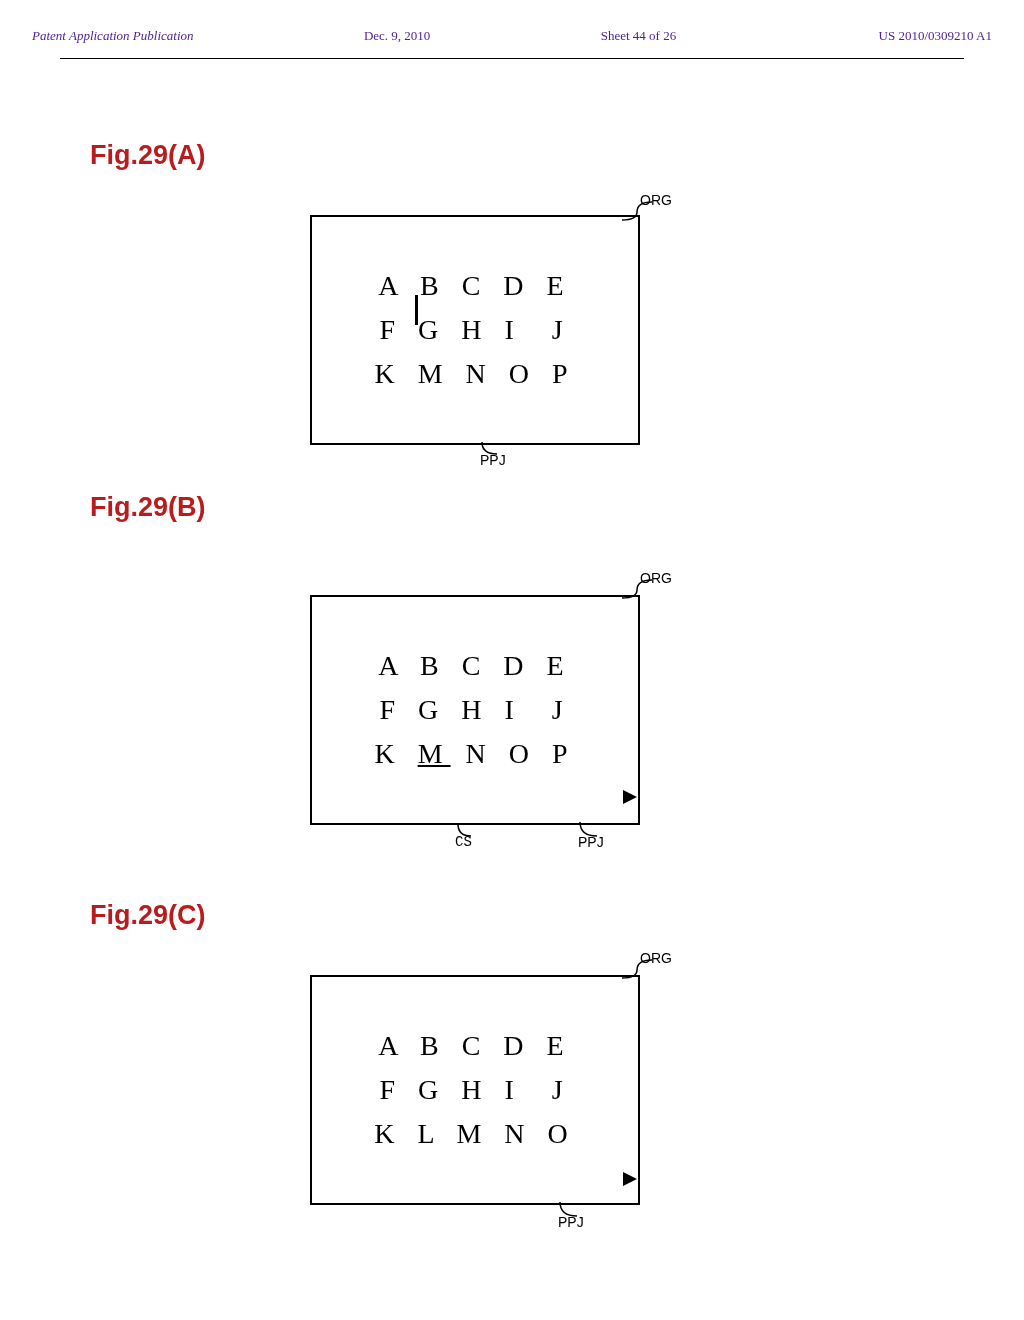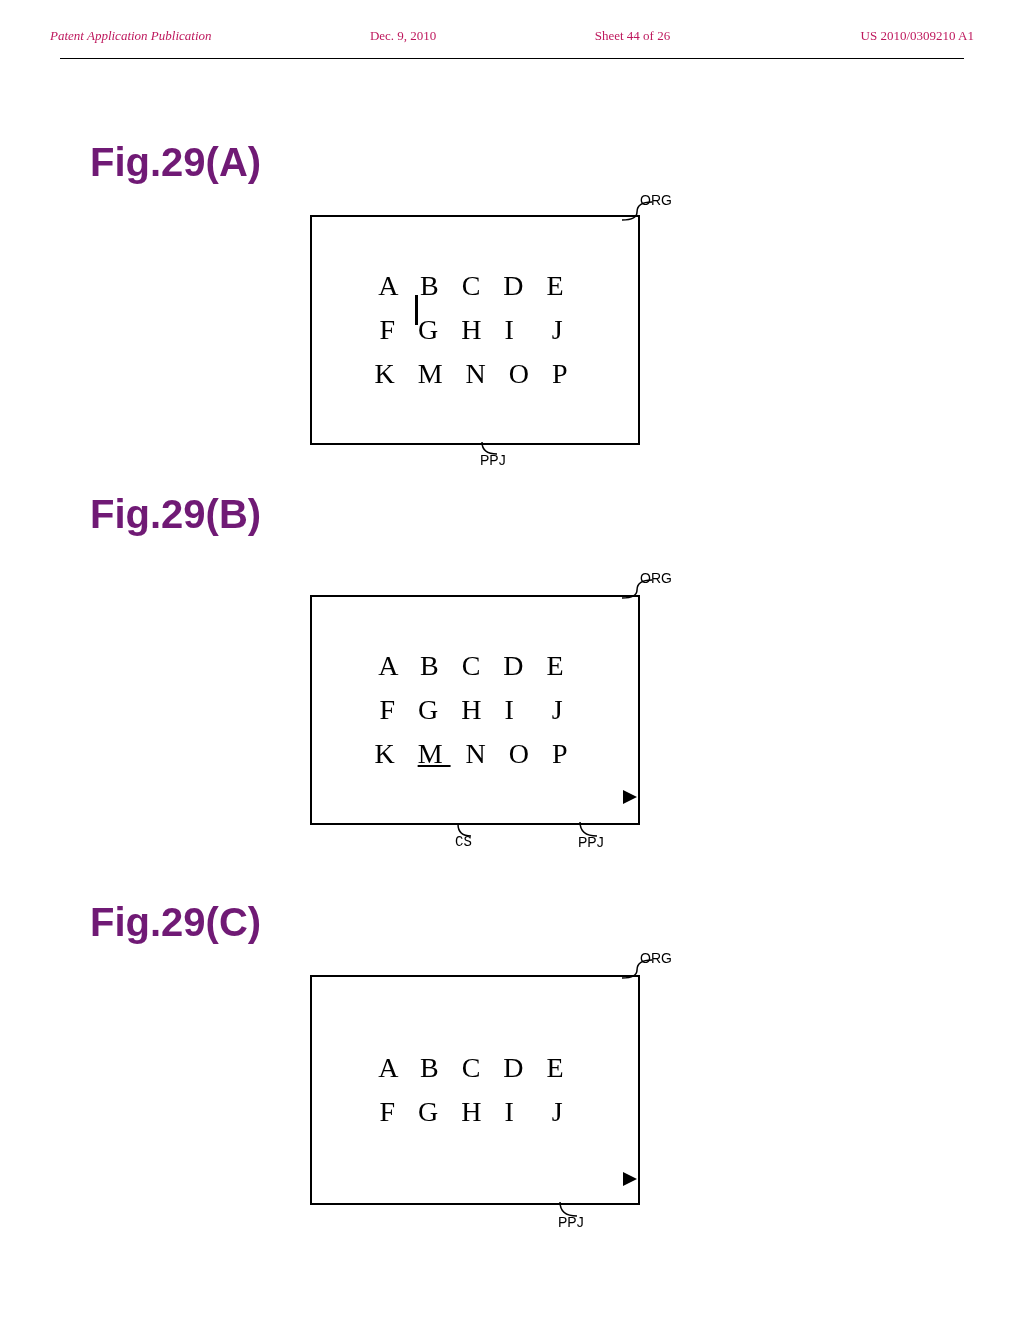--- a/index.html
+++ b/index.html
@@ -14,23 +14,23 @@
 
     
     .header {
       position: absolute;
       top: 28px;
       left: 0;
       right: 0;
       display: flex;
       align-items: baseline;
       justify-content: space-between;
-      padding: 0 50px;
+      padding: 0 32px;
       font-size: 13px;
-      color: #be185d;
+      color: #4c1d95;
     }
     .header-left {
       font-style: italic;
       font-size: 13px;
     }
     .header-mid {
       font-size: 13px;
       font-family: Liberation Serif, serif;
     }
     .header-sheet {
@@ -38,23 +38,23 @@
     }
     .header-right {
       font-size: 13px;
       margin-left: 32px;
     }
 
     
     .fig-label {
       position: absolute;
       font-weight: bold;
-      font-size: 40px;
+      font-size: 27px;
       font-family: Arial, Helvetica, sans-serif;
-      color: #701a75;
+      color: #b91c1c;
     }
 
   </style>
 </head>
 <body>
 
 <div class="header">
   <span class="header-left">Patent Application Publication</span>
   <span class="header-mid">Dec. 9, 2010</span>
   <span class="header-sheet">Sheet 44 of 26</span>
@@ -117,20 +117,21 @@
 <div class="fig-label" style="top:900px; left:90px;">Fig.29(C)</div>
 
 <div style="position:absolute; top:950px; left:640px; font-size:14px; font-family:Arial,sans-serif;">ORG</div>
 <svg style="position:absolute; top:958px; left:617px;" width="40" height="22">
   <path d="M 35 2 Q 20 2 20 12 Q 20 20 5 20" stroke="#000" stroke-width="1.5" fill="none"></path>
 </svg>
 
 <div style="position:absolute; top:975px; left:310px; width:330px; height:230px; border:2px solid #000; display:flex; flex-direction:column; align-items:center; justify-content:center;">
   <div style="font-size:28px; letter-spacing:8px; padding:6px 0; font-family:'Times New Roman',serif;">A B C D E</div>
   <div style="font-size:28px; letter-spacing:8px; padding:6px 0; font-family:'Times New Roman',serif;">F G H I &nbsp;J</div>
+  <div style="font-size:28px; letter-spacing:8px; padding:6px 0; font-family:'Times New Roman',serif;">K L M N O</div>
 </div>
 
 <svg style="position:absolute; top:1172px; left:623px;" width="22" height="22">
   <polygon points="0,0 14,7 0,14" fill="#000"></polygon>
 </svg>
 
 <div style="position:absolute; top:1214px; left:558px; font-size:14px; font-family:Arial,sans-serif;">PPJ</div>
 
 <svg style="position:absolute; top:1200px; left:555px;" width="40" height="20">
   <path d="M 5 2 Q 5 16 22 16" stroke="#000" stroke-width="1.5" fill="none"></path>

